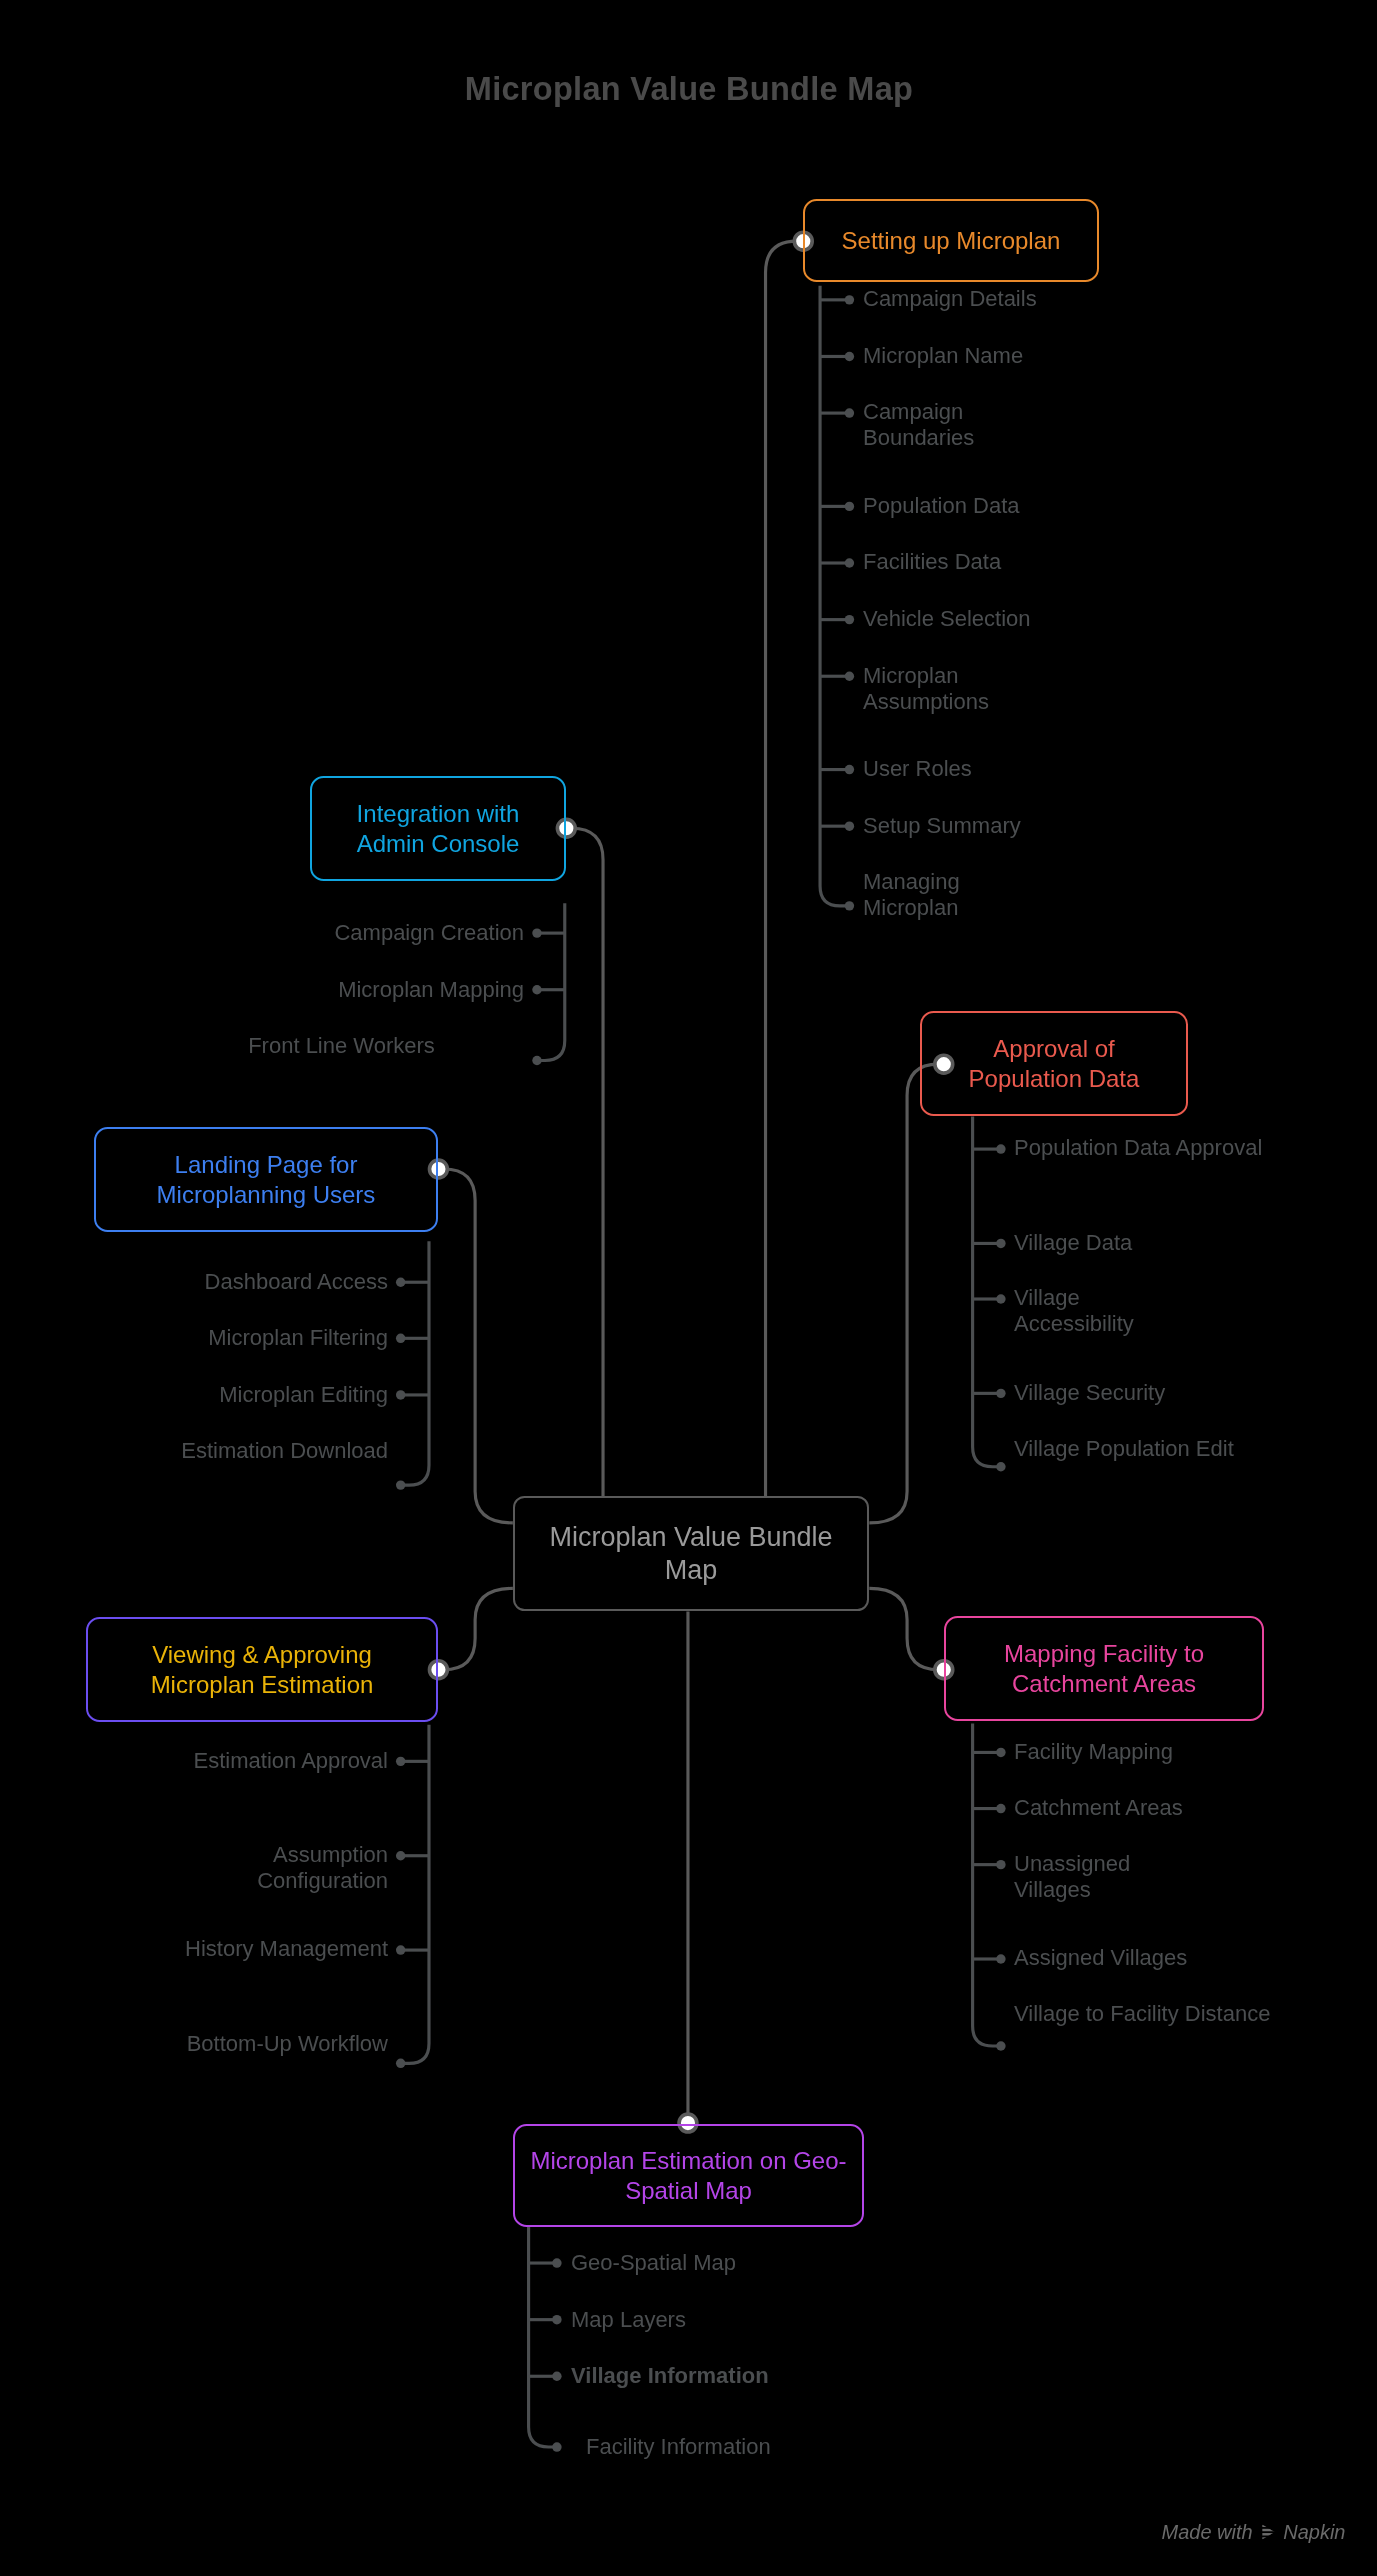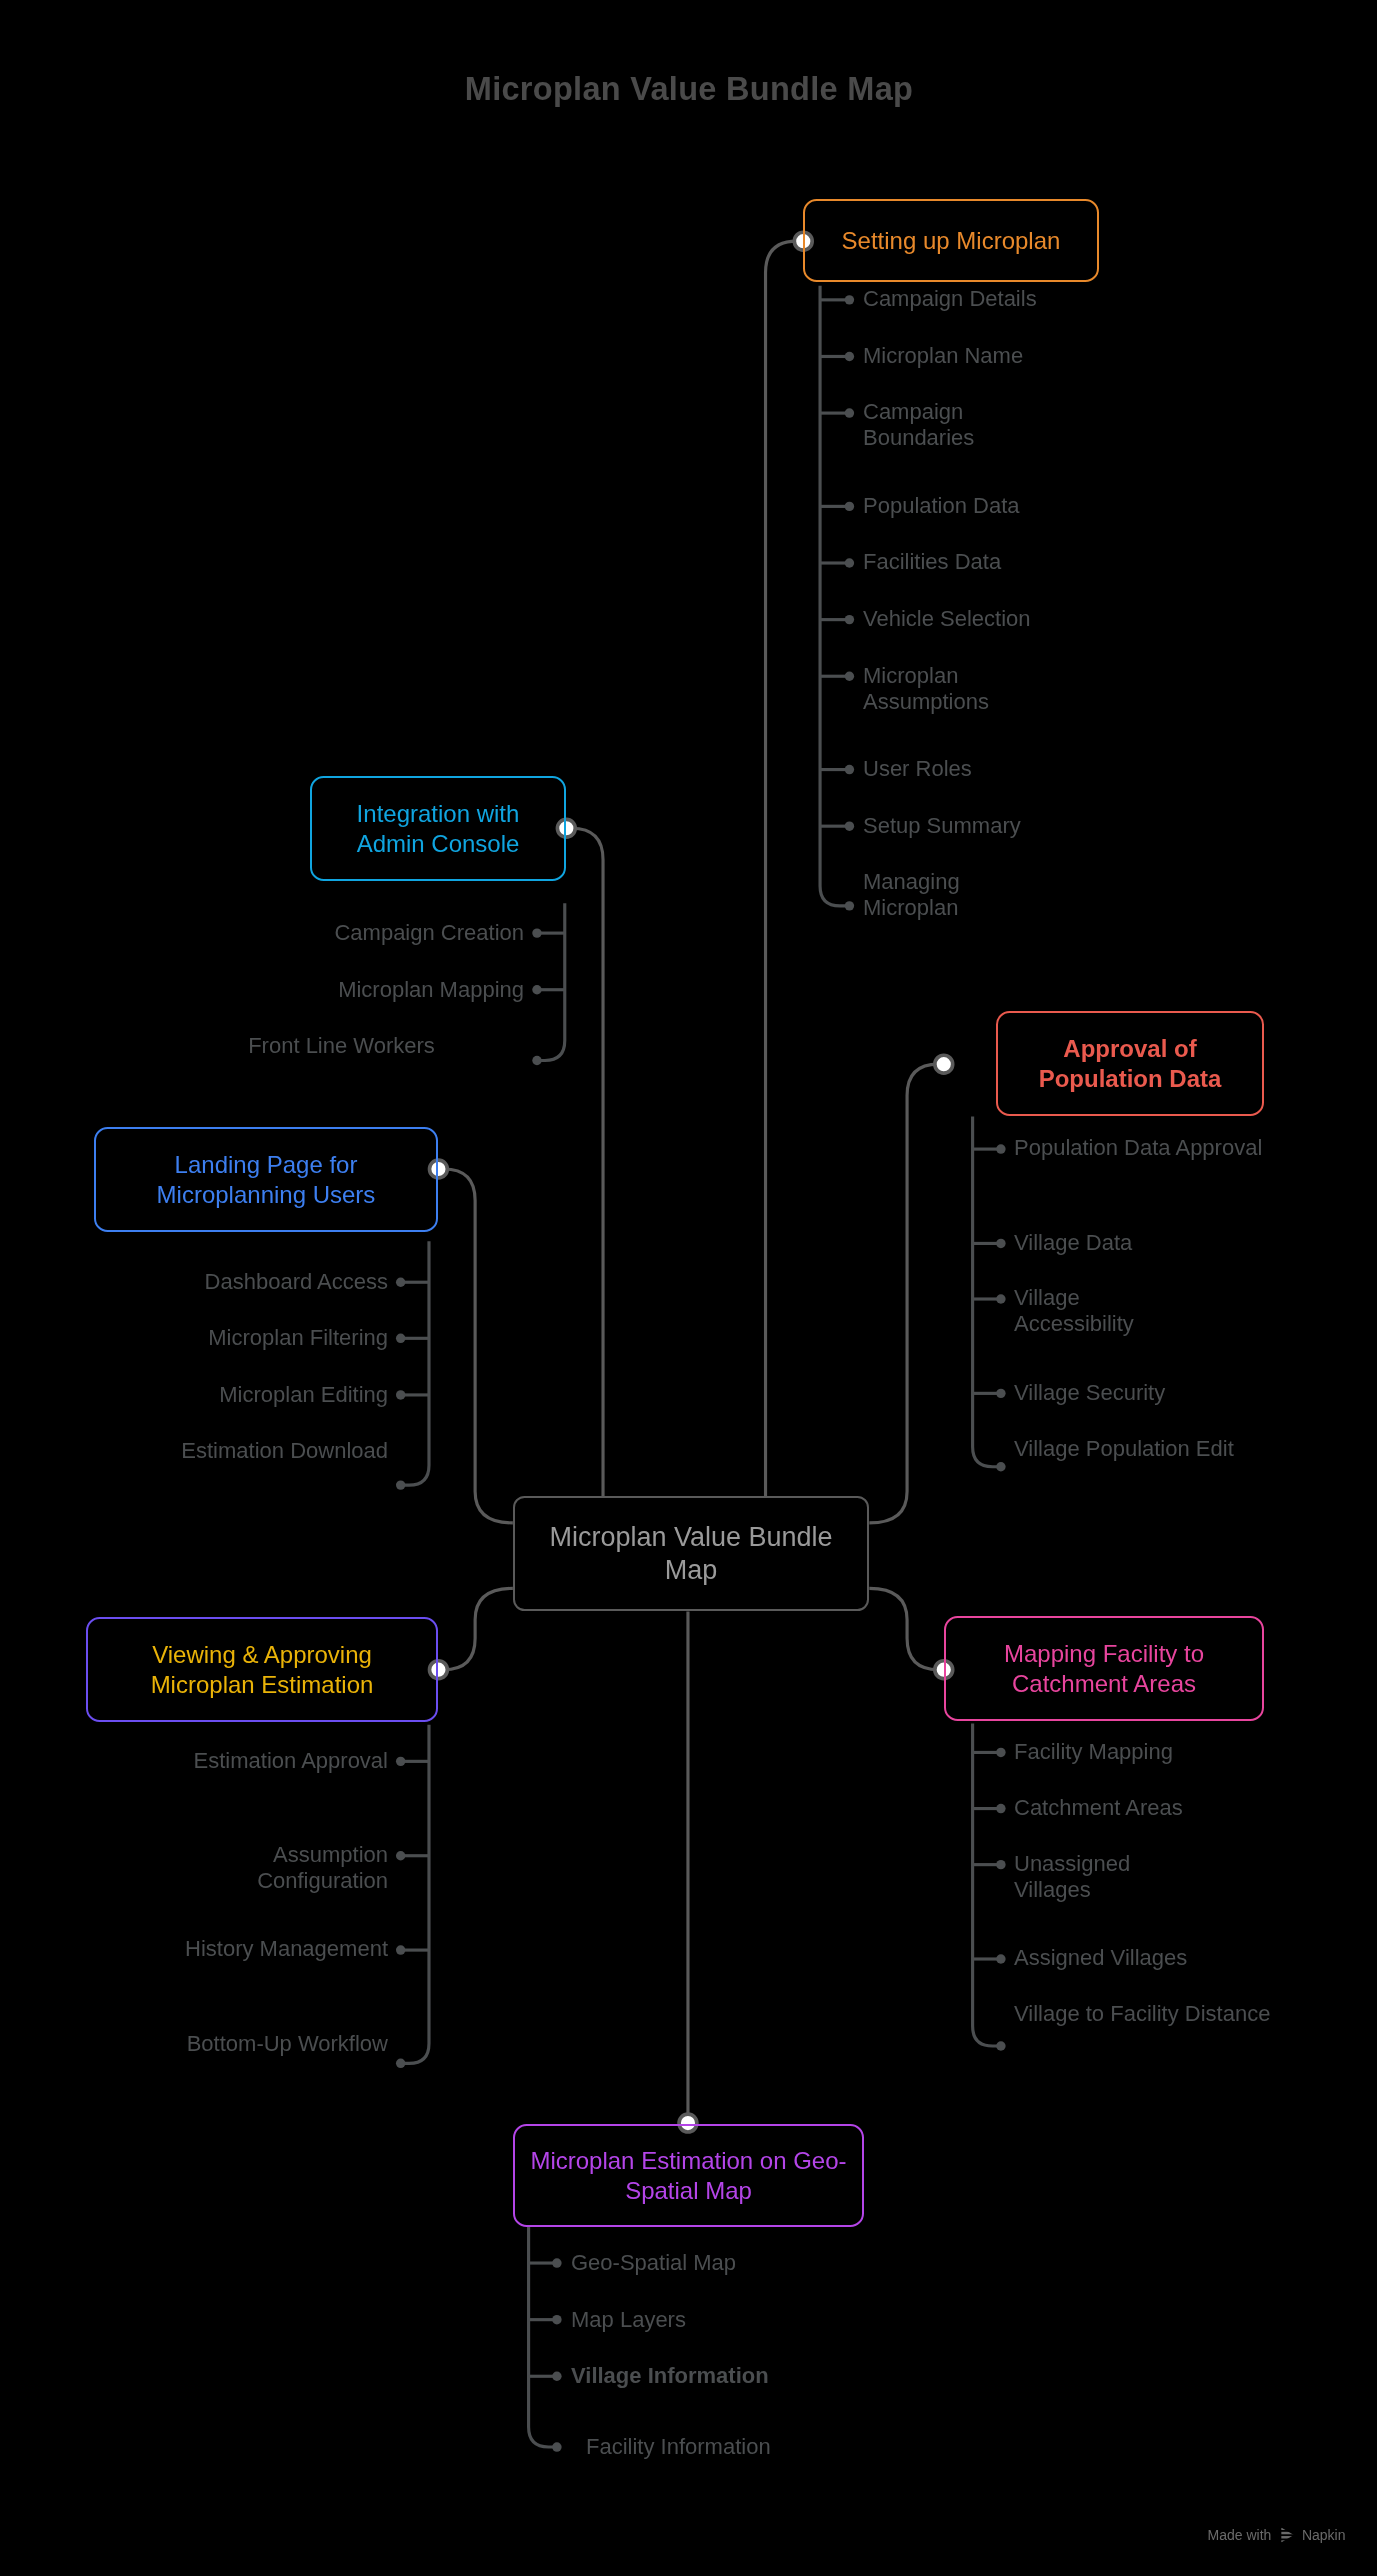--- a/index.html
+++ b/index.html
@@ -46,21 +46,21 @@
     color: #4b4e50;
     line-height: 1.18;
   }
   .kid.left { text-align: right; }
   .kid.right { text-align: left; }
 
   .watermark {
     position: absolute;
     right: 32.5px; bottom: 32.5px;
     display: flex; align-items: center; gap: 6.3px;
-    color: #6a6a6a; font-size: 14px;
+    color: #6a6a6a; font-size: 20px; font-style: italic;
   }
   .wm-logo { display: inline-block; width: 18px; height: 18px; }
 </style>
 </head>
 <body>
 
 <div id="stage">
 
   <div class="title">Microplan Value Bundle Map</div>
 
@@ -181,21 +181,21 @@
   </svg>
 
   <div class="node center" style="left:513px; top:1496px; width:356px; height:115px;">
     <span>Microplan Value Bundle Map</span>
   </div>
 
   <div class="node" style="left:803px; top:199px; width:296px; height:83px; border-color:#e8892b; color:#e8892b;">
     <span>Setting up Microplan</span>
   </div>
 
-  <div class="node" style="left:996px; top:1011px; width:268px; height:105px; border-color:#ea5a4e; color:#ea5a4e;font-weight:bold;">
+  <div class="node" style="left:920px; top:1011px; width:268px; height:105px; border-color:#ea5a4e; color:#ea5a4e;">
     <span>Approval of Population Data</span>
   </div>
 
   <div class="node" style="left:944px; top:1616px; width:320px; height:105px; border-color:#e8459e; color:#e8459e;">
     <span>Mapping Facility to Catchment Areas</span>
   </div>
 
   <div class="node" style="left:513px; top:2124px; width:351px; height:103px; border-color:#b445e8; color:#b445e8;">
     <span>Microplan Estimation on Geo-Spatial Map</span>
   </div>

